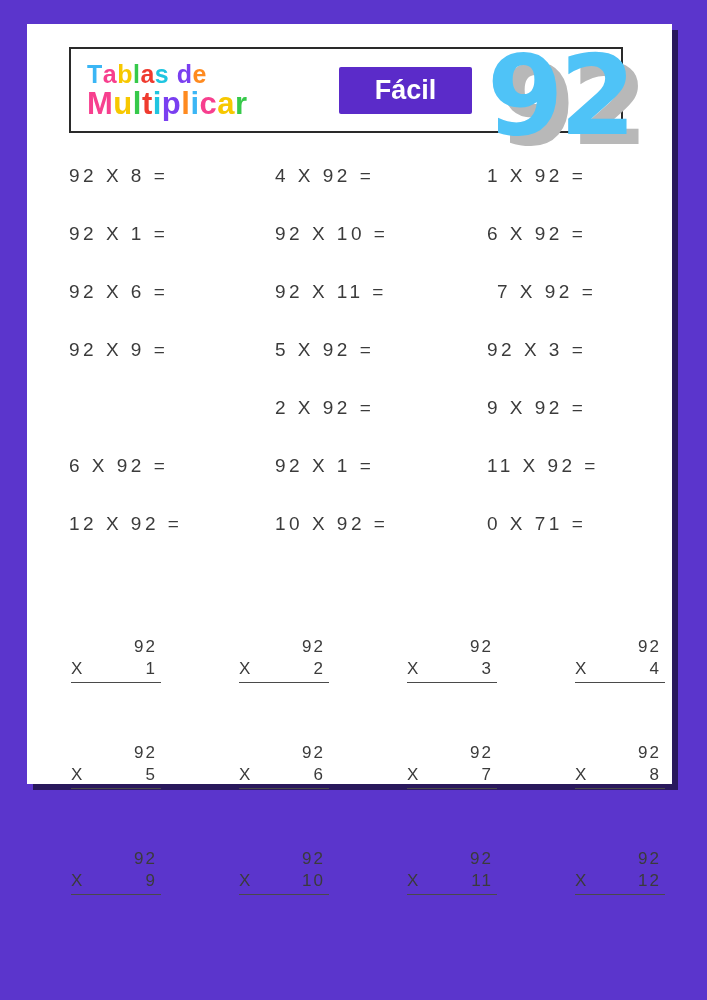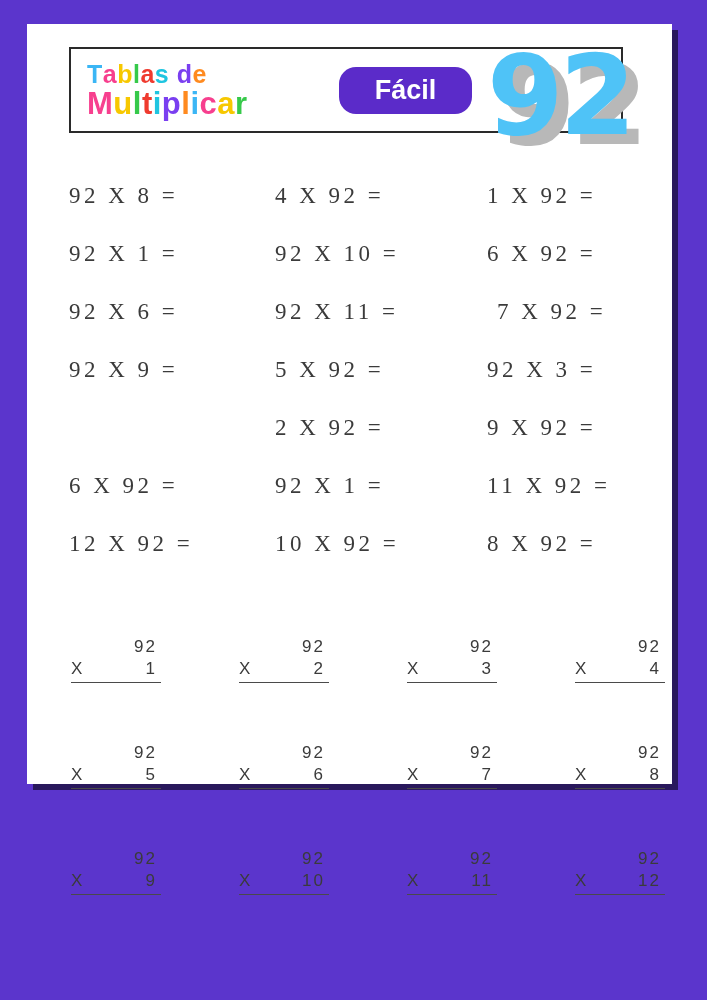--- a/index.html
+++ b/index.html
@@ -79,21 +79,21 @@
   .c-cyan   { color: #1fc5e0; }
   .c-orange { color: #ff8a1f; }
 
   .badge {
     position: absolute;
     left: 270px;
     top: 20px;
     width: 133px;
     height: 47px;
     background: #5b2bc9;
-    border-radius: 17px;
+    border-radius: 2px;
     color: #ffffff;
     font-size: 27px;
     font-weight: bold;
     display: flex;
     align-items: center;
     justify-content: center;
   }
 
   .bignum-wrap {
     position: absolute;
@@ -121,27 +121,26 @@
     left: 0;
     top: 140px;
     width: 645px;
   }
   .prow {
     position: relative;
     height: 58px;
   }
   .prob {
     position: absolute;
-    font-family: Liberation Serif, serif;
-    font-size: 23px;
+    font-family: Liberation Sans, sans-serif;
+    font-size: 19px;
     color: #3b3b3b;
     letter-spacing: 3.5px;
     white-space: nowrap;
     line-height: 24px;
-    margin-top: 20px;
   }
   .col1 { left: 42px; width: 190px; }
   .col2 { left: 248px; width: 190px; }
   .col3 { left: 460px; width: 175px; }
   .prob.ind { padding-left: 10px; }
 
   
   .vgrid {
     position: absolute;
     left: 0;
@@ -234,21 +233,21 @@
 
     <div class="prow">
       <div class="prob col1">6 X 92 =</div>
       <div class="prob col2">92 X 1 =</div>
       <div class="prob col3">11 X 92 =</div>
     </div>
 
     <div class="prow">
       <div class="prob col1">12 X 92 =</div>
       <div class="prob col2">10 X 92 =</div>
-      <div class="prob col3">8 X 92 =</div>
+      <div class="prob col3">0 X 71 =</div>
     </div>
 
   </div>
 
   <div class="vgrid">
 
     <div class="vrow">
       <div class="vprob v1">
         <div class="top">92</div>
         <div class="bot">

